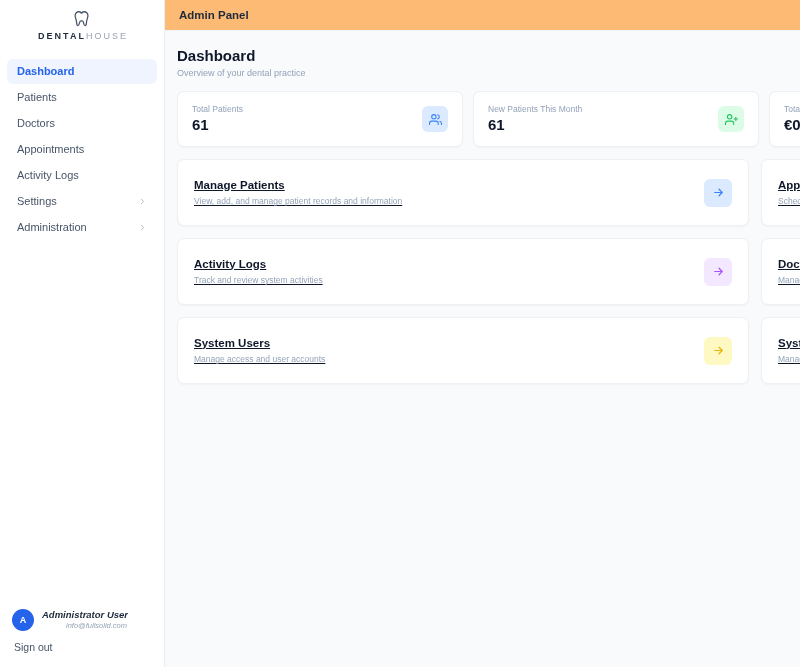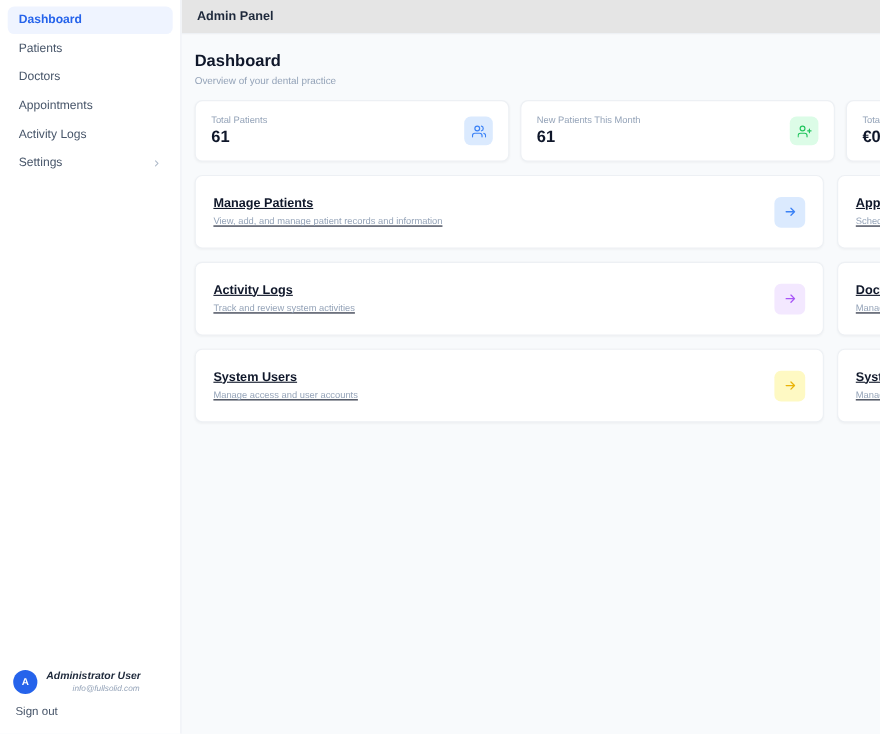--- a/index.html
+++ b/index.html
@@ -147,21 +147,21 @@
     height: 667px;
     display: flex;
     flex-direction: column;
     overflow: hidden;
     background: #f8fafc;
   }
 
   .topbar {
     height: 31px;
     min-height: 31px;
-    background: #e5e5e5;
+    background: #fdba74;
     border-bottom: 1px solid #eef1f5;
     display: flex;
     align-items: center;
     padding: 0 14px;
   }
   .topbar-title {
     font-size: 11.5px;
     font-weight: 700;
     color: #1e293b;
   }
@@ -272,20 +272,29 @@
   }
   .arrow-btn svg { width: 13px; height: 13px; }
 </style>
 </head>
 <body>
 
 <div class="app">
 
   <aside class="sidebar">
 
+    <div class="logo-block">
+      <svg class="tooth-icon" viewBox="0 0 24 24" fill="none" stroke="#475569" stroke-width="1.4" stroke-linecap="round" stroke-linejoin="round">
+        <path d="M12 5.5C9.8 4 7.2 3.8 5.8 5.1 4.3 6.5 4.3 9 5.2 11.6c.7 2 .9 3.3 1 5 .1 1.6.5 2.6 1.4 2.6.9 0 1.2-.9 1.6-2.7.3-1.4.6-2.4 1.5-2.4h1.6c.9 0 1.2 1 1.5 2.4.4 1.8.7 2.7 1.6 2.7.9 0 1.3-1 1.4-2.6.1-1.7.3-3 1-5 .9-2.6.9-5.1-.6-6.5-1.4-1.3-4-1.1-6.2.4z"></path>
+      </svg>
+      <div class="wordmark">
+        <span class="wm-a">DENTAL</span>
+          <span class="wm-b">HOUSE</span>
+      </div>
+    </div>
 
     <nav class="nav">
 
       <div class="nav-item active">
         <span class="nav-label">Dashboard</span>
       </div>
 
       <div class="nav-item">
         <span class="nav-label">Patients</span>
       </div>
@@ -302,20 +311,26 @@
         <span class="nav-label">Activity Logs</span>
       </div>
 
       <div class="nav-item">
         <span class="nav-label">Settings</span>
         <svg class="chev" viewBox="0 0 24 24" fill="none" stroke="#94a3b8" stroke-width="2.6" stroke-linecap="round" stroke-linejoin="round">
             <path d="M9 18l6-6-6-6"></path>
           </svg>
       </div>
 
+      <div class="nav-item">
+        <span class="nav-label">Administration</span>
+        <svg class="chev" viewBox="0 0 24 24" fill="none" stroke="#94a3b8" stroke-width="2.6" stroke-linecap="round" stroke-linejoin="round">
+            <path d="M9 18l6-6-6-6"></path>
+          </svg>
+      </div>
 
     </nav>
 
     <div class="sidebar-spacer"></div>
 
     <div class="user-block">
       <div class="avatar">A</div>
       <div class="user-meta">
         <div class="user-name">Administrator User</div>
         <div class="user-email">info@fullsolid.com</div>

